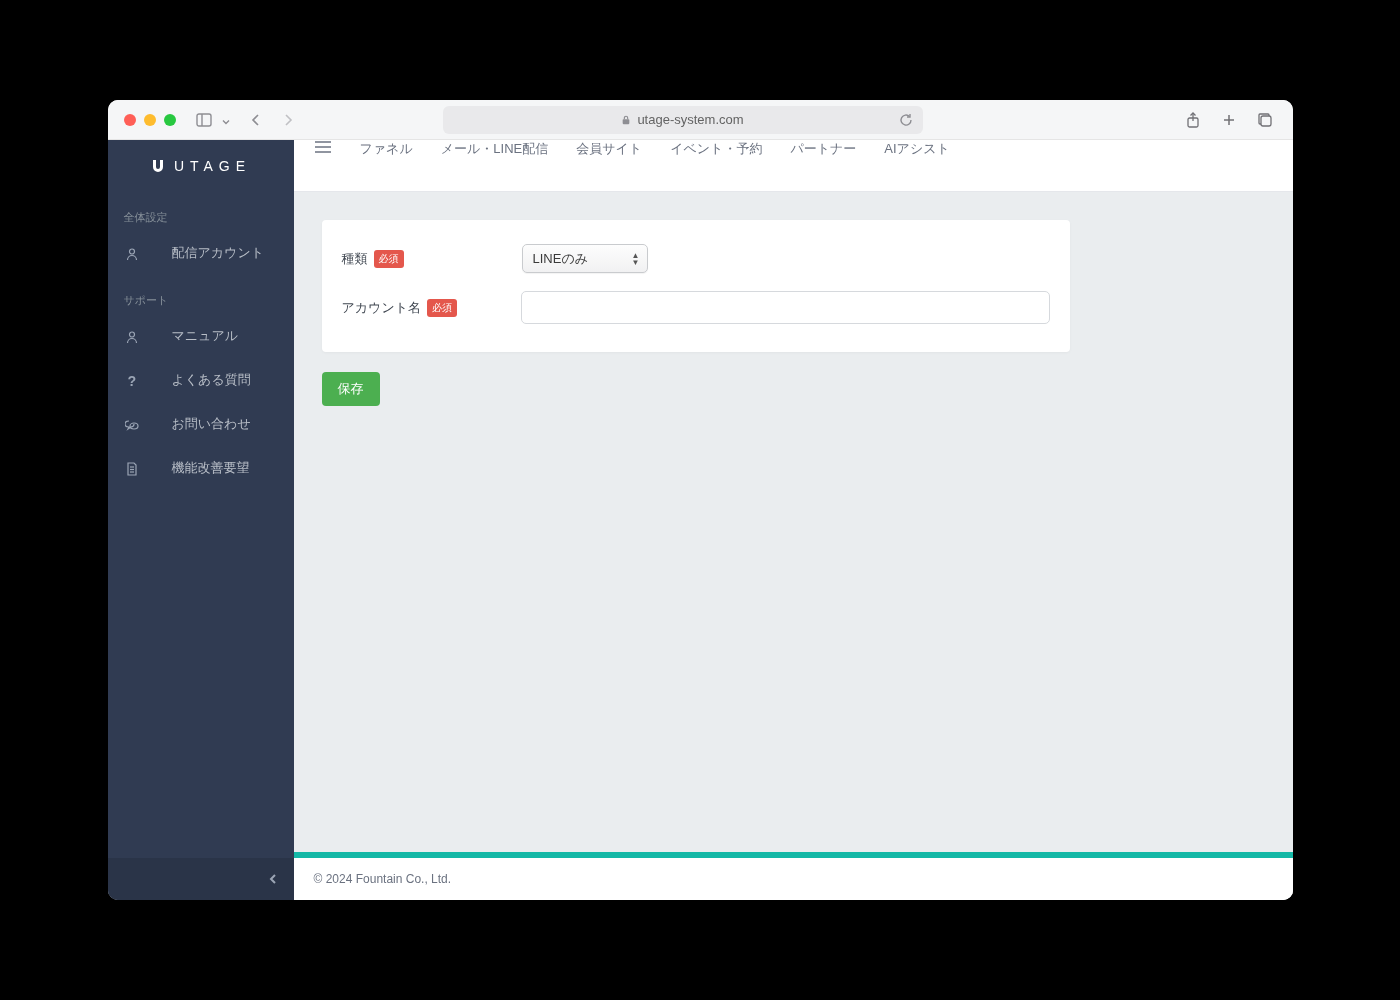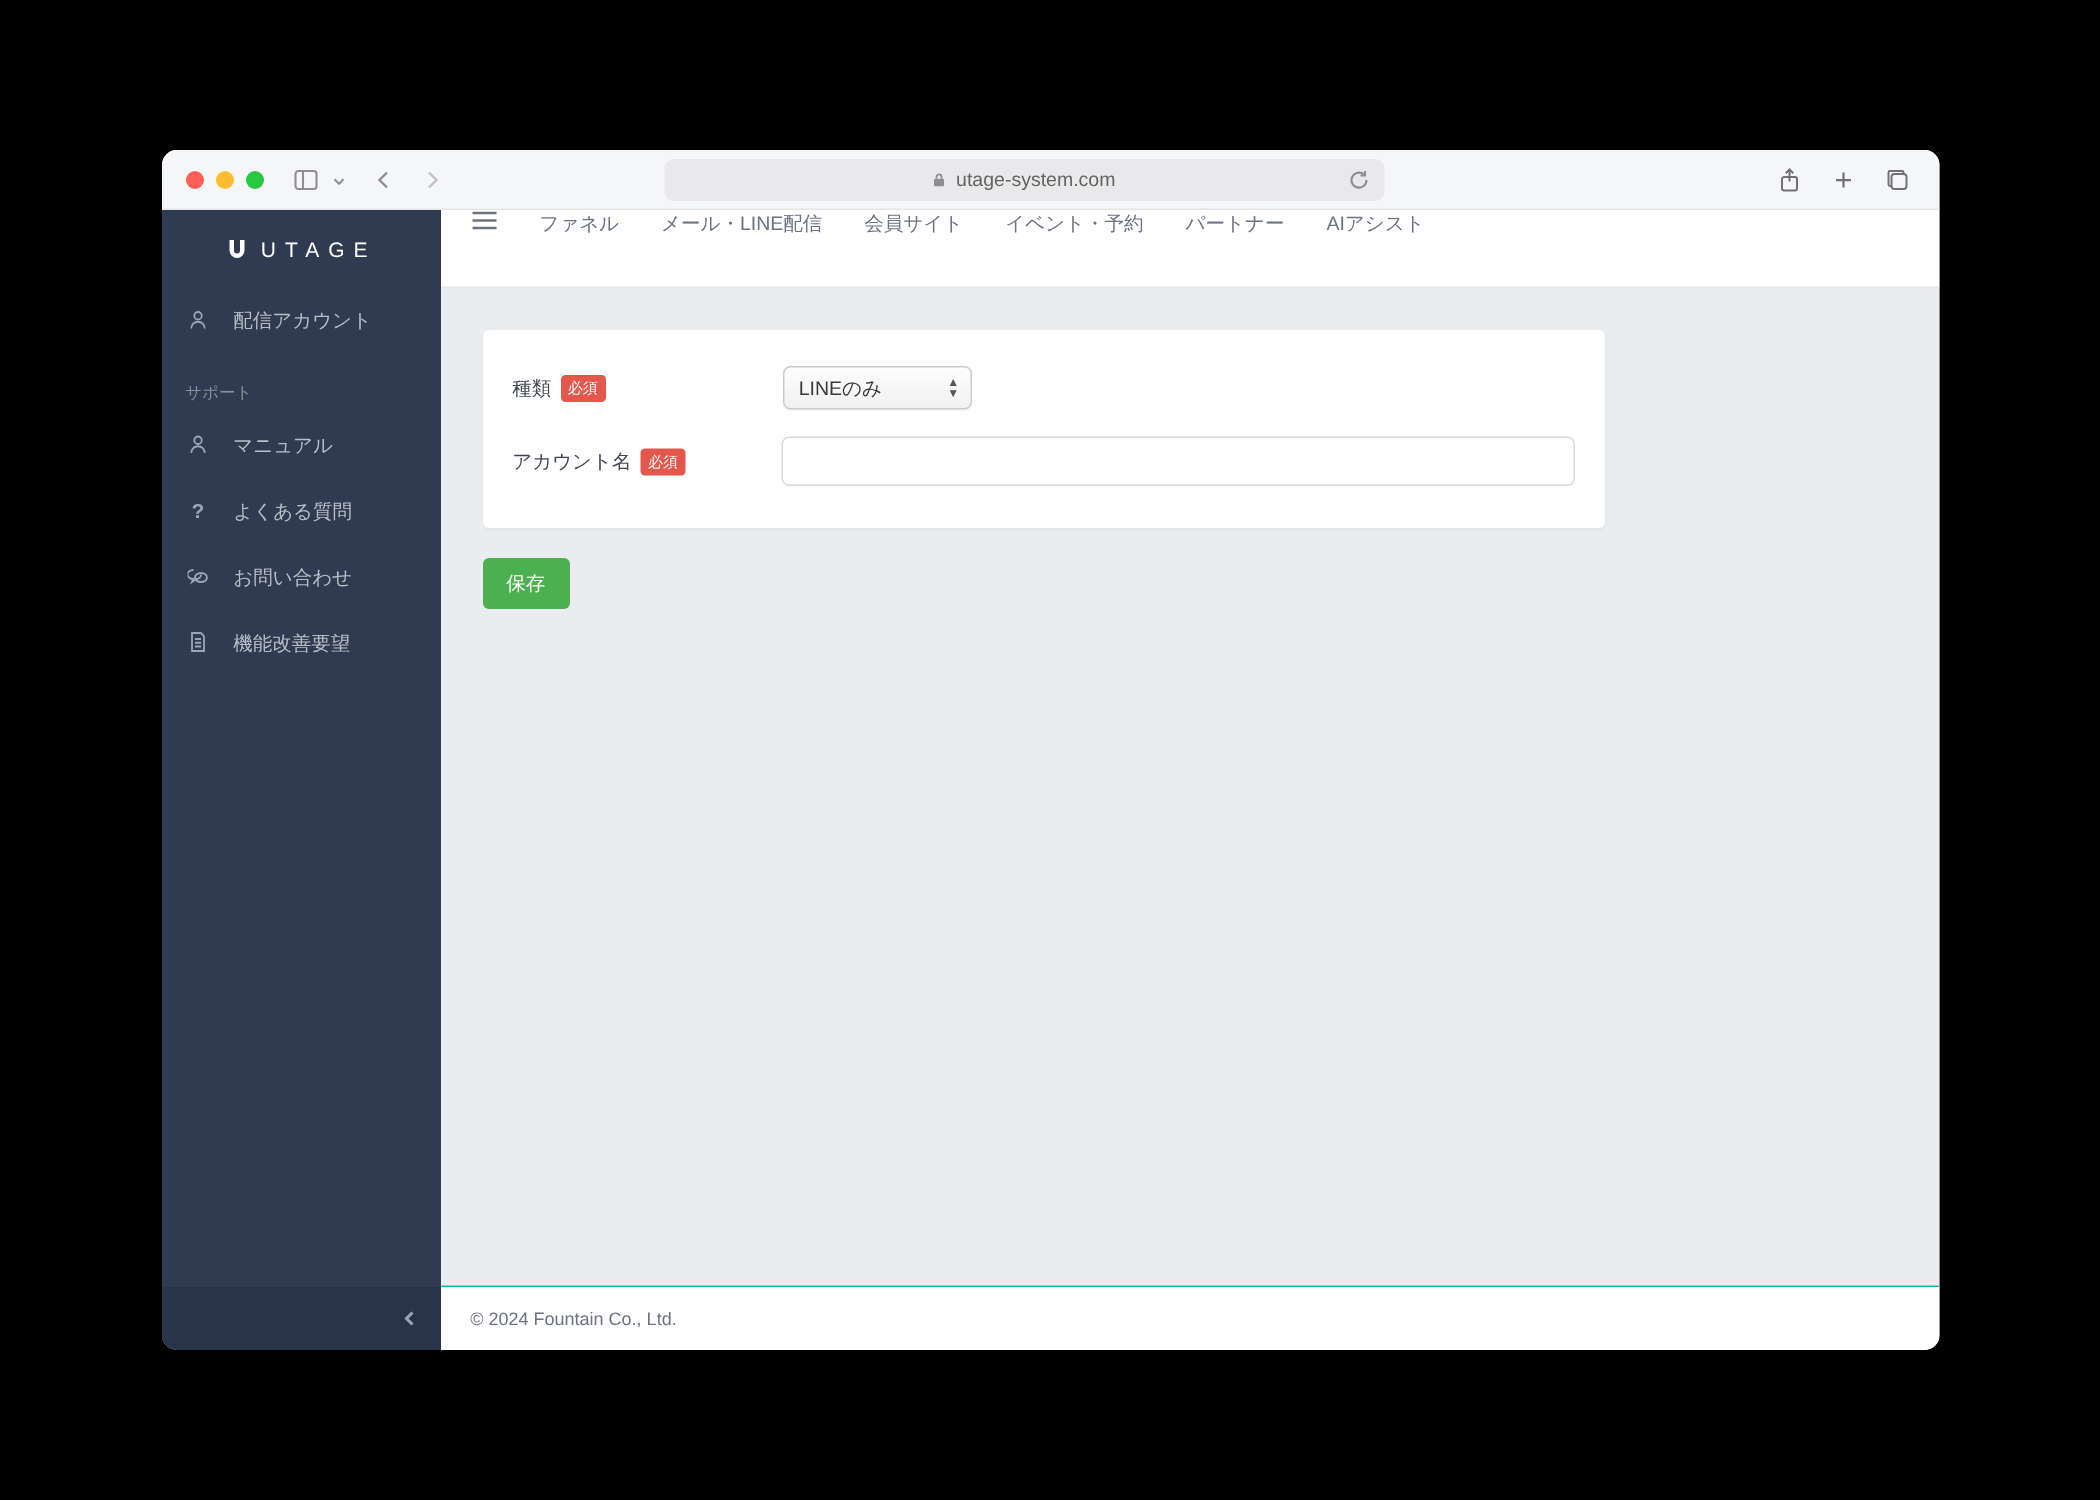--- a/index.html
+++ b/index.html
@@ -83,23 +83,23 @@
       color: #fff;
     }
     .logo-mark { width: 16px; height: 16px; }
     .sidebar-section-label {
       font-size: 11px;
       color: #869099;
       padding: 18px 16px 6px;
     }
     .sidebar-item {
       display: flex;
-      align-items: flex-start;
+      align-items: flex-end;
       padding: 13px 16px;
-      gap: 16px;
+      gap: 32px;
       font-size: 13px;
       color: #b8bec7;
       cursor: pointer;
       position: relative;
       font-family: Liberation Mono, monospace;
     }
     .sidebar-icon { width: 16px; height: 16px; display: flex; align-items: center; justify-content: center; flex-shrink: 0; }
     .sidebar-item .chev { position: absolute; right: 14px; font-size: 10px; color: #8a93a3; }
     .sidebar-collapse {
       margin-top: auto;
@@ -204,21 +204,21 @@
       padding: 8px 16px;
       font-size: 13px;
       cursor: pointer;
     }
     
     .footer {
       background: #fff;
       padding: 14px 20px;
       font-size: 12px;
       color: #6b7280;
-      border-top: 1px solid #14b8a6;
+      border-top: 6px solid #14b8a6;
     }
   </style>
 </head>
 <body>
 
 <div class="browser-window">
   <div class="browser-chrome">
     <div class="traffic-lights">
       <div class="traffic-light tl-red"></div>
       <div class="traffic-light tl-yellow"></div>
@@ -283,20 +283,21 @@
 
   <div class="app-body">
     <div class="sidebar">
       <div class="sidebar-logo">
         <svg class="logo-mark" viewBox="0 0 16 16" fill="#fff">
             <path d="M3 2 v7 a5 5 0 0 0 10 0 V2 h-3 v7 a2 2 0 0 1 -4 0 V2 z"></path>
           </svg>
         <span>UTAGE</span>
       </div>
 
+      <div class="sidebar-section-label">全体設定</div>
 
       <div class="sidebar-item">
         <span class="sidebar-icon">
           <svg width="14" height="14" viewBox="0 0 14 14" fill="none" stroke="#9ba5b5" stroke-width="1.2">
               <circle cx="7" cy="4.5" r="2.5"></circle>
               <path d="M2.5 13 a4.5 4.5 0 0 1 9 0"></path>
             </svg>
         </span>
         <span>配信アカウント</span>
       </div>

